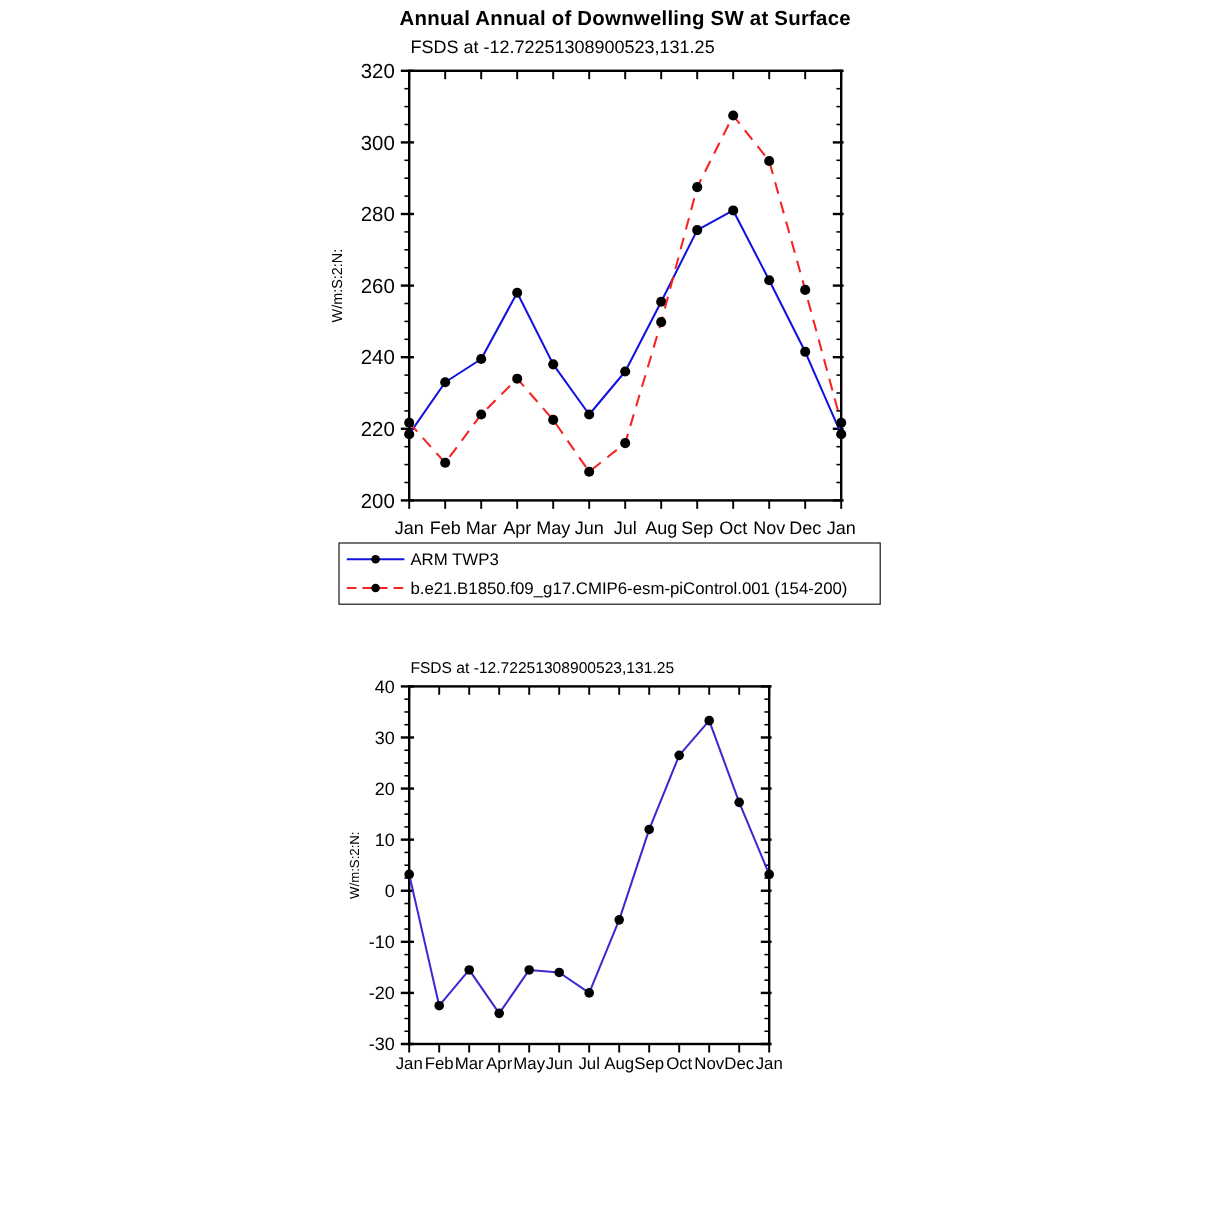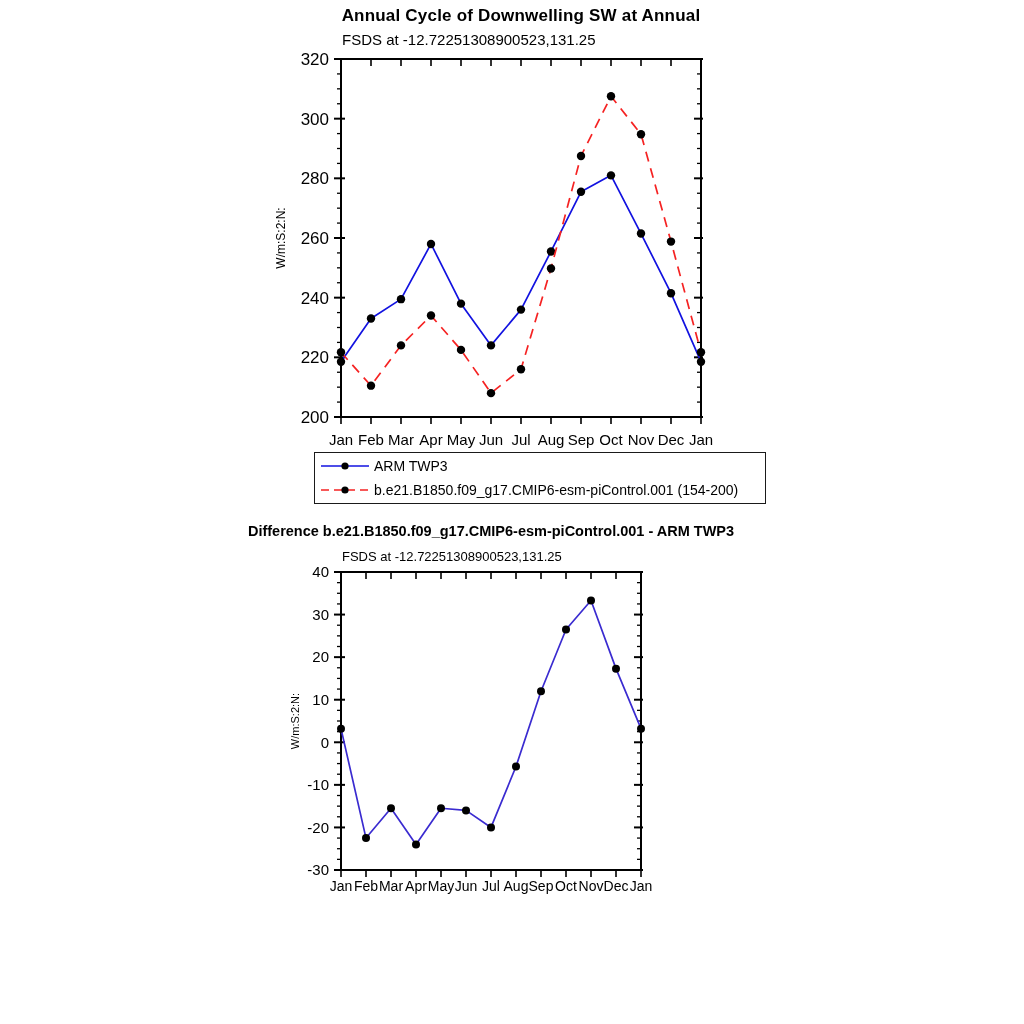--- a/index.html
+++ b/index.html
@@ -11,21 +11,21 @@
   }
   #chart-canvas{position:absolute;left:0;top:0;}
   .title-top{
     position:absolute;left:241px;top:6px;width:560px;text-align:center;
     font-size:17px;font-weight:bold;letter-spacing:0.2px;
   }
   .subtitle-top{
     position:absolute;left:342px;top:31px;font-size:15px;
   }
   .legend{
-    position:absolute;left:314px;top:452px;width:452px;height:52px;
+    position:absolute;left:282px;top:452px;width:452px;height:52px;
     border:1.5px solid #1a1a1a;background:#ffffff;
     display:flex;flex-direction:column;justify-content:flex-end;
     padding:1px 0 1px 4px;box-sizing:border-box;
   }
   .legend-row{display:flex;align-items:center;height:24px;}
   .legend-sample{flex:0 0 auto;}
   .legend-label{font-size:14px;margin-left:3px;white-space:nowrap;}
   .title-bottom{
     position:absolute;left:191px;top:523px;width:600px;text-align:center;
     font-size:14.5px;font-weight:bold;
@@ -282,38 +282,37 @@
       <circle cx="466" cy="810.4" r="4" fill="#000000"></circle>
       <circle cx="491" cy="827.4285714285714" r="4" fill="#000000"></circle>
       <circle cx="516" cy="766.5514285714286" r="4" fill="#000000"></circle>
       <circle cx="541" cy="691.2" r="4" fill="#000000"></circle>
       <circle cx="566" cy="629.4714285714285" r="4" fill="#000000"></circle>
       <circle cx="591" cy="600.5228571428571" r="4" fill="#000000"></circle>
       <circle cx="616" cy="668.6371428571429" r="4" fill="#000000"></circle>
       <circle cx="641" cy="728.6628571428571" r="4" fill="#000000"></circle>
     </svg>
 
-  <div class="title-top">Annual Cycle of Downwelling SW at Annual</div>
+  <div class="title-top">Annual Annual of Downwelling SW at Surface</div>
 
   <div class="subtitle-top">FSDS at -12.72251308900523,131.25</div>
 
   <div class="legend">
     <div class="legend-row">
       <svg class="legend-sample" width="52" height="12">
         <line class="ls-line" x1="2" y1="6" x2="50" y2="6" stroke-width="1.7" stroke="#1212e0"></line>
         <circle cx="26" cy="6" r="3.6" fill="#000000"></circle>
       </svg>
       <span class="legend-label">ARM TWP3</span>
     </div>
     <div class="legend-row">
       <svg class="legend-sample" width="52" height="12">
         <line class="ls-line" x1="2" y1="6" x2="50" y2="6" stroke-width="1.7" stroke="#f52222" stroke-dasharray="8,5"></line>
         <circle cx="26" cy="6" r="3.6" fill="#000000"></circle>
       </svg>
       <span class="legend-label">b.e21.B1850.f09_g17.CMIP6-esm-piControl.001 (154-200)</span>
     </div>
   </div>
 
-  <div class="title-bottom">Difference b.e21.B1850.f09_g17.CMIP6-esm-piControl.001 - ARM TWP3</div>
 
   <div class="subtitle-bottom">FSDS at -12.72251308900523,131.25</div>
 
 </div>
 
 </body></html>

